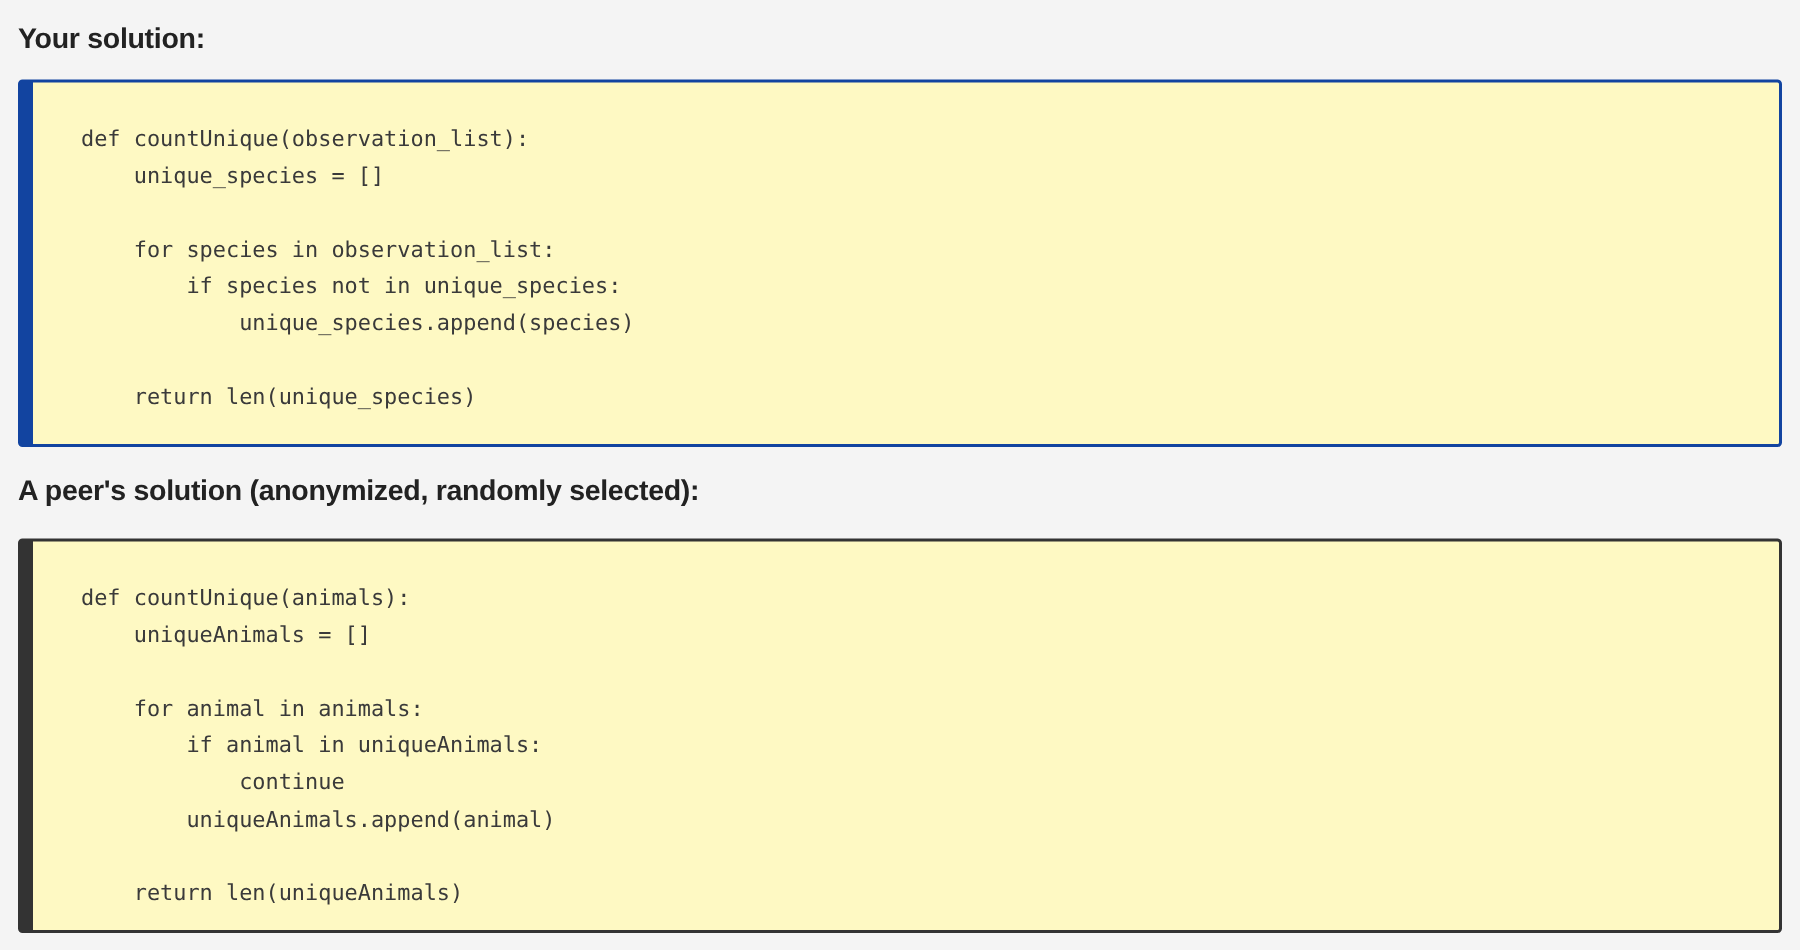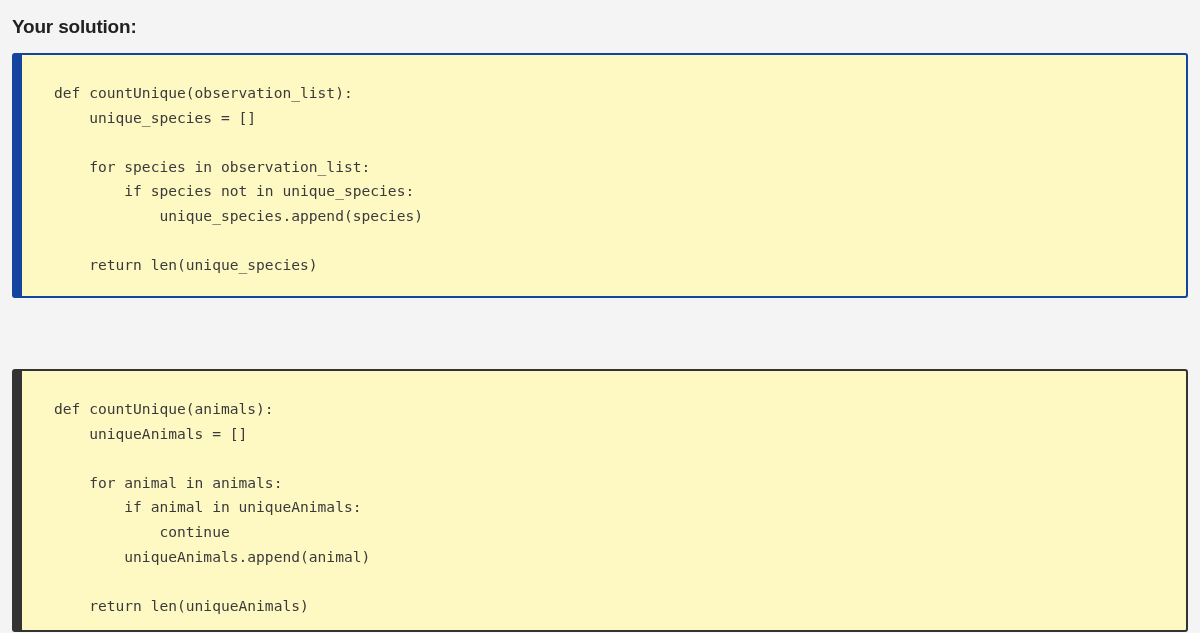--- a/index.html
+++ b/index.html
@@ -57,21 +57,21 @@
   }
 
   .code-card.own {
     top: 53px;
     height: 245px;
     border: 2px solid #1244a0;
     border-left: 10px solid #1244a0;
   }
 
   .code-card.peer {
-    top: 369px;
+    top: 359px;
     height: 263px;
     border: 2px solid #333333;
     border-left: 10px solid #333333;
   }
 
   .code-body {
     margin: 0;
     padding: 26px 0 0 32px;
     font-family: "DejaVu Sans Mono", "Liberation Mono", monospace;
     font-size: 14.6px;
@@ -90,18 +90,19 @@
 <body style="background: rgb(244, 244, 244);">
 
 <div class="page">
 
   <h2 class="section-heading heading-one">Your solution:</h2>
 
   <div class="code-card own" style="border-color: rgb(18, 68, 160);">
     <pre class="code-body"><div class="code-line">def countUnique(observation_list):</div><div class="code-line">    unique_species = []</div><div class="code-line">&nbsp;</div><div class="code-line">    for species in observation_list:</div><div class="code-line">        if species not in unique_species:</div><div class="code-line">            unique_species.append(species)</div><div class="code-line">&nbsp;</div><div class="code-line">    return len(unique_species)</div></pre>
   </div>
 
+  <h2 class="section-heading heading-two">A peer's solution (anonymized, randomly selected):</h2>
 
   <div class="code-card peer" style="border-color: rgb(51, 51, 51);">
     <pre class="code-body"><div class="code-line">def countUnique(animals):</div><div class="code-line">    uniqueAnimals = []</div><div class="code-line">&nbsp;</div><div class="code-line">    for animal in animals:</div><div class="code-line">        if animal in uniqueAnimals:</div><div class="code-line">            continue</div><div class="code-line">        uniqueAnimals.append(animal)</div><div class="code-line">&nbsp;</div><div class="code-line">    return len(uniqueAnimals)</div></pre>
   </div>
 
 </div>
 
 </body></html>

